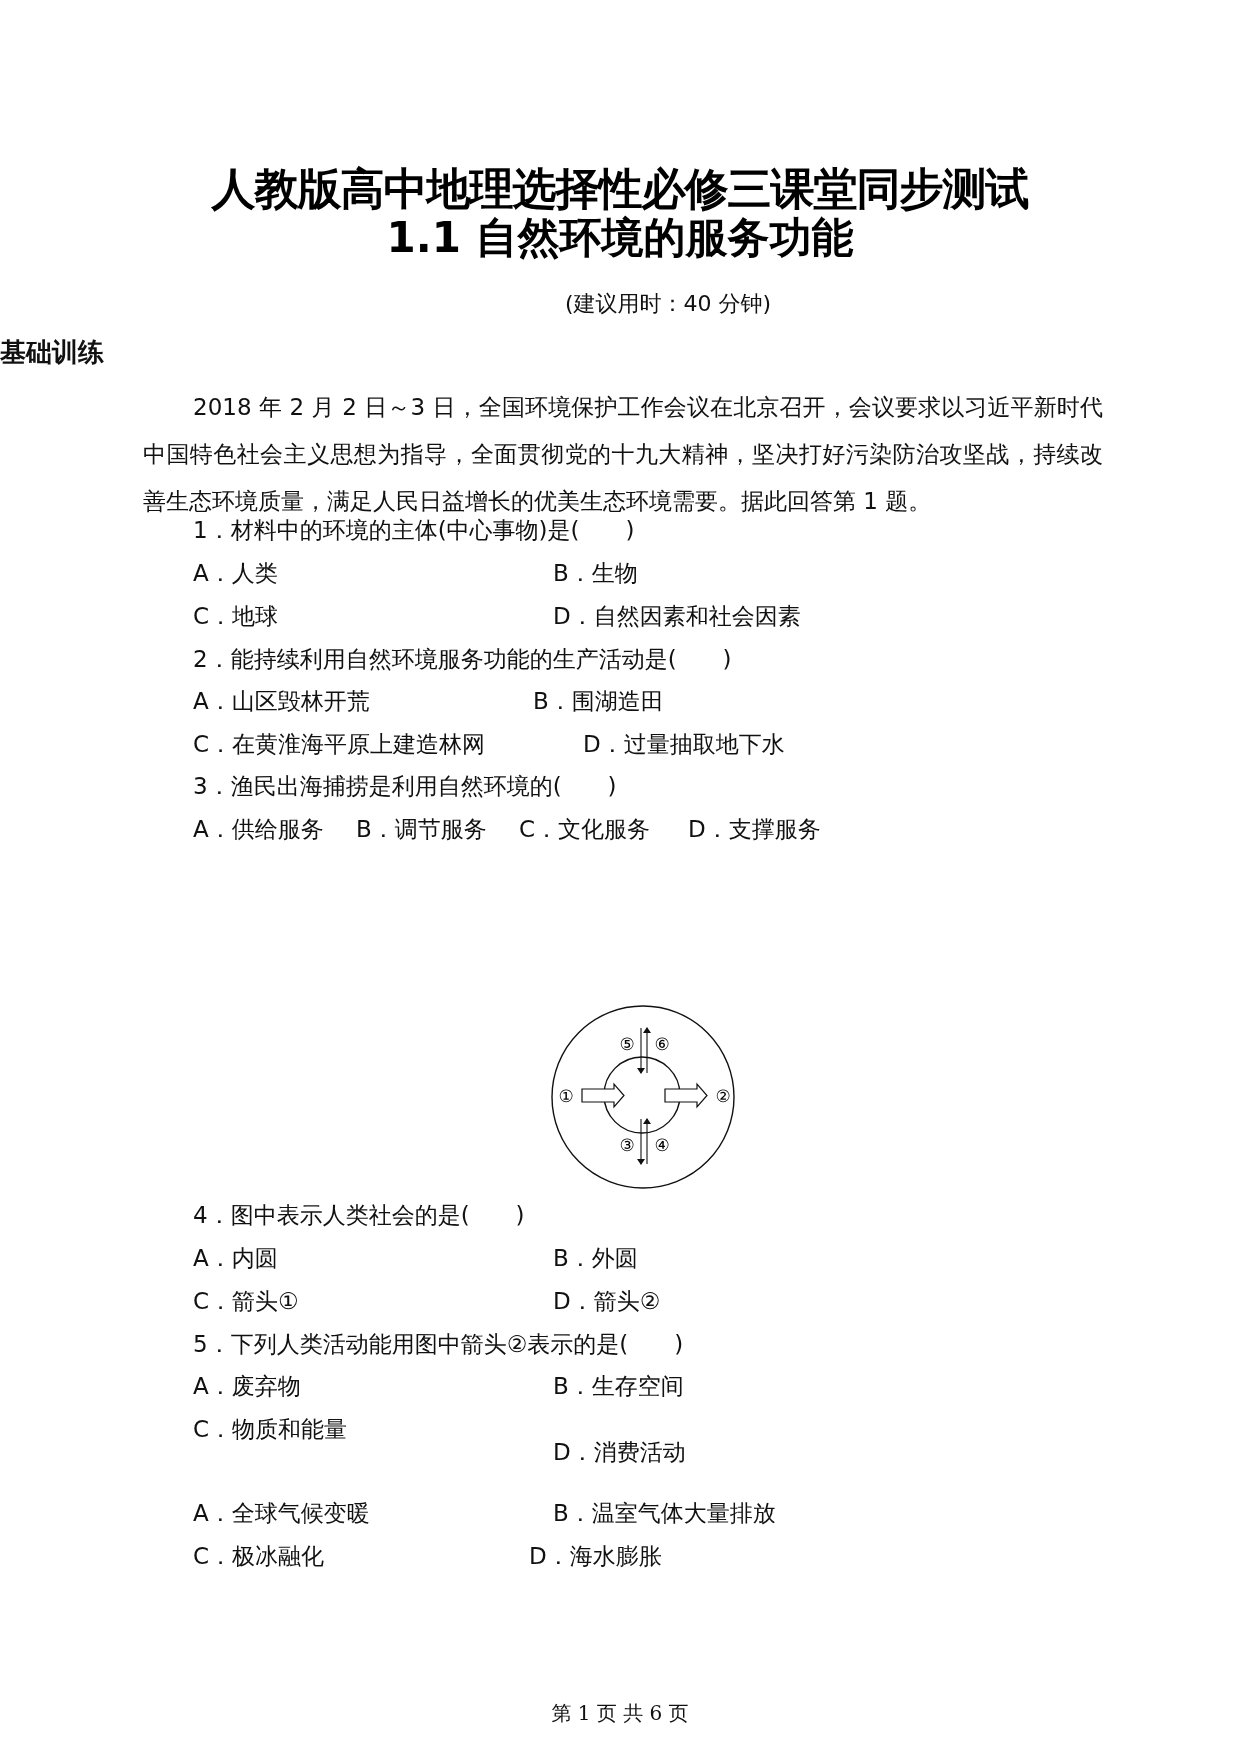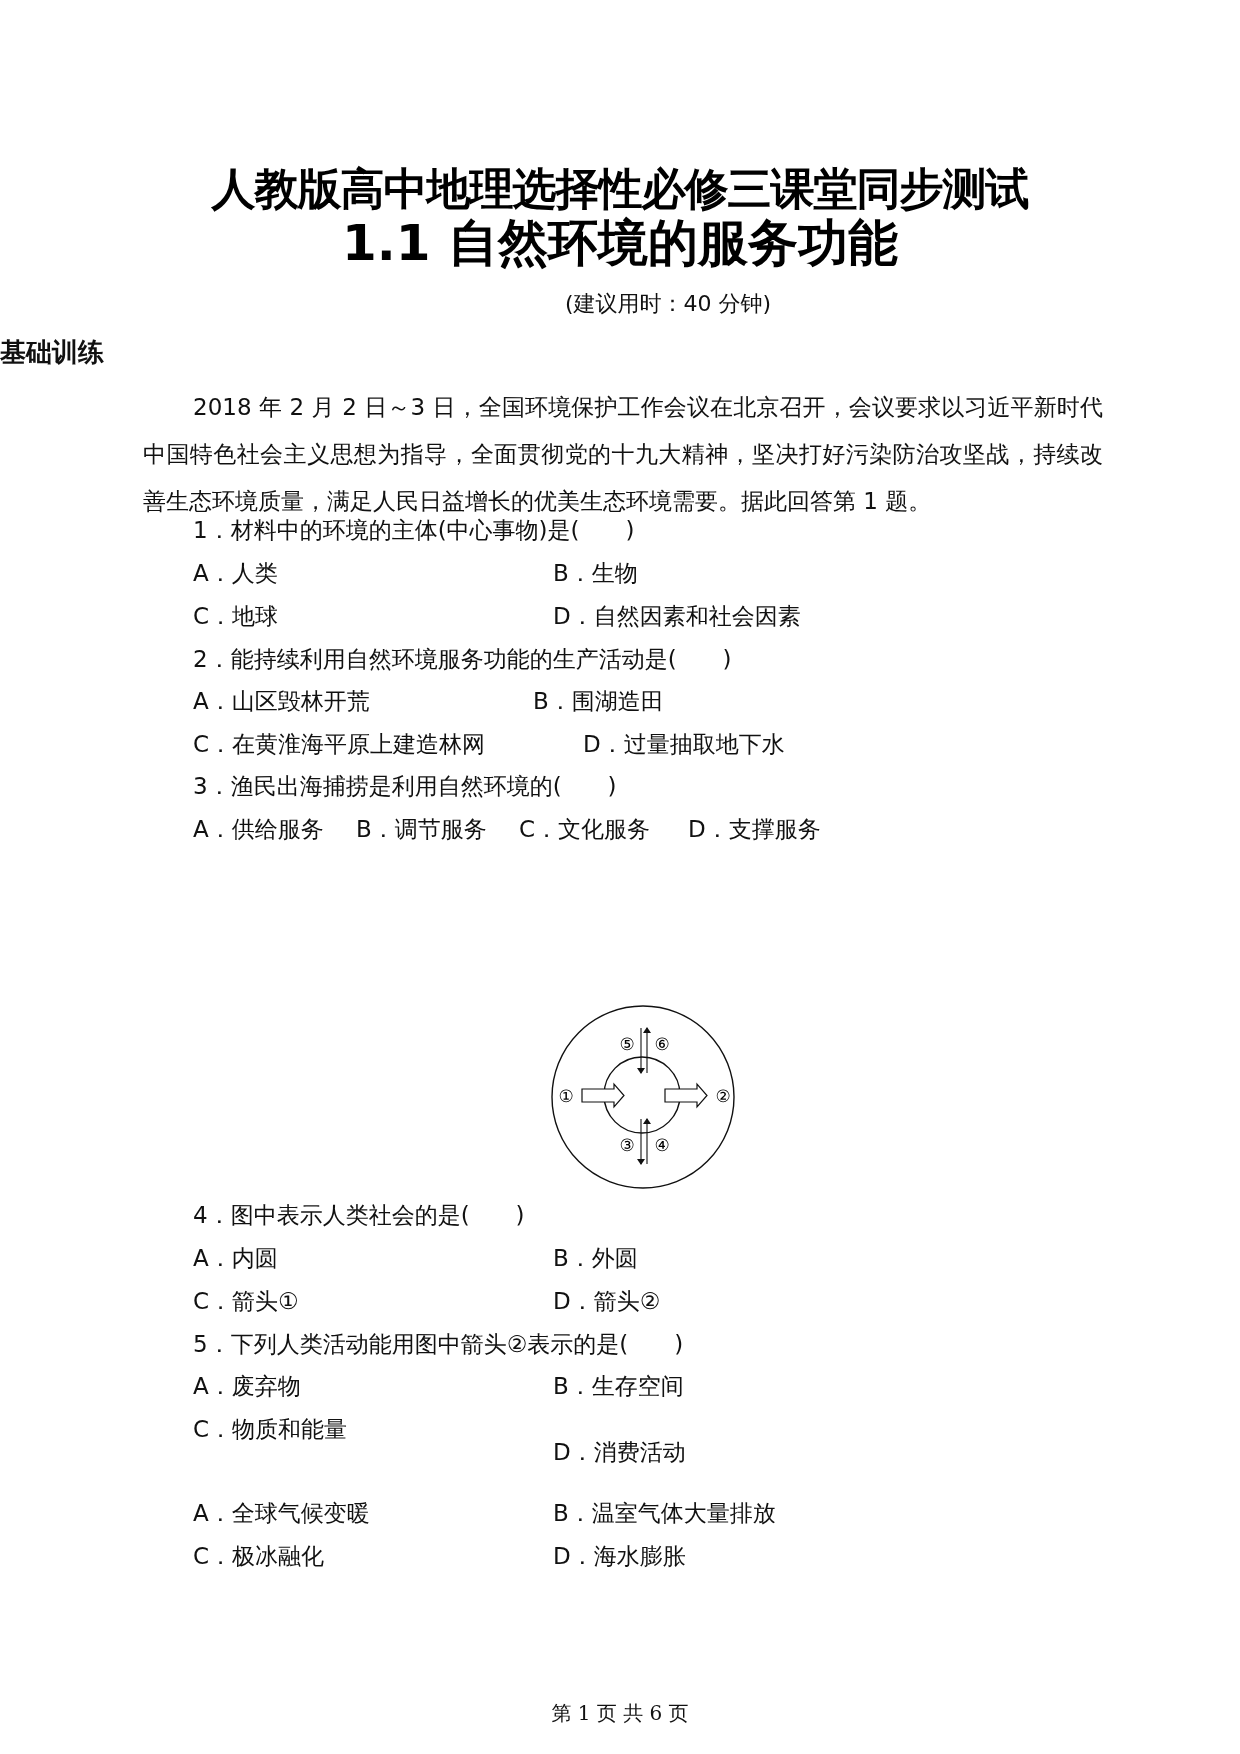--- a/index.html
+++ b/index.html
@@ -22,21 +22,21 @@
     height: 1754px;
   }
   .title {
     position: absolute;
     left: 0; width: 1240px;
     text-align: center;
     font-weight: bold;
     color: #000;
   }
   .title-1 { top: 128px; font-size: 44px; letter-spacing: -1px; margin-top: 32px; }
-  .title-2 { top: 210px; font-size: 50px; }
+  .title-2 { top: 210px; font-size: 42px; }
   .subtitle {
     position: absolute; left: 0; width: 1240px; top: 289px;
     text-align: center; font-size: 22px; padding-left: 48px;
   }
   .section-heading {
     position: absolute; left: 0; width: 1044px; top: 335px;
     text-align: left; font-size: 26px; font-weight: bold;
   }
   .passage {
     position: absolute;
@@ -140,16 +140,16 @@
 
   <div class="line" style="left:193px; top:1329px;">5．下列人类活动能用图中箭头②表示的是(　　)</div>
   <div class="line" style="left:193px; top:1371px;">A．废弃物</div>
   <div class="line" style="left:553px; top:1371px;">B．生存空间</div>
   <div class="line" style="left:193px; top:1414px;">C．物质和能量</div>
   <div class="line" style="left:553px; top:1414px;margin-top:23px;">D．消费活动</div>
 
   <div class="line" style="left:193px; top:1498px;">A．全球气候变暖</div>
   <div class="line" style="left:553px; top:1498px;">B．温室气体大量排放</div>
   <div class="line" style="left:193px; top:1541px;">C．极冰融化</div>
-  <div class="line" style="left:553px; top:1541px;">D．海水膨胀</div>
+  <div class="line" style="left:529px; top:1541px;">D．海水膨胀</div>
 
   <div class="footer">第 1 页 共 6 页</div>
 </div>
 
 </body></html>

